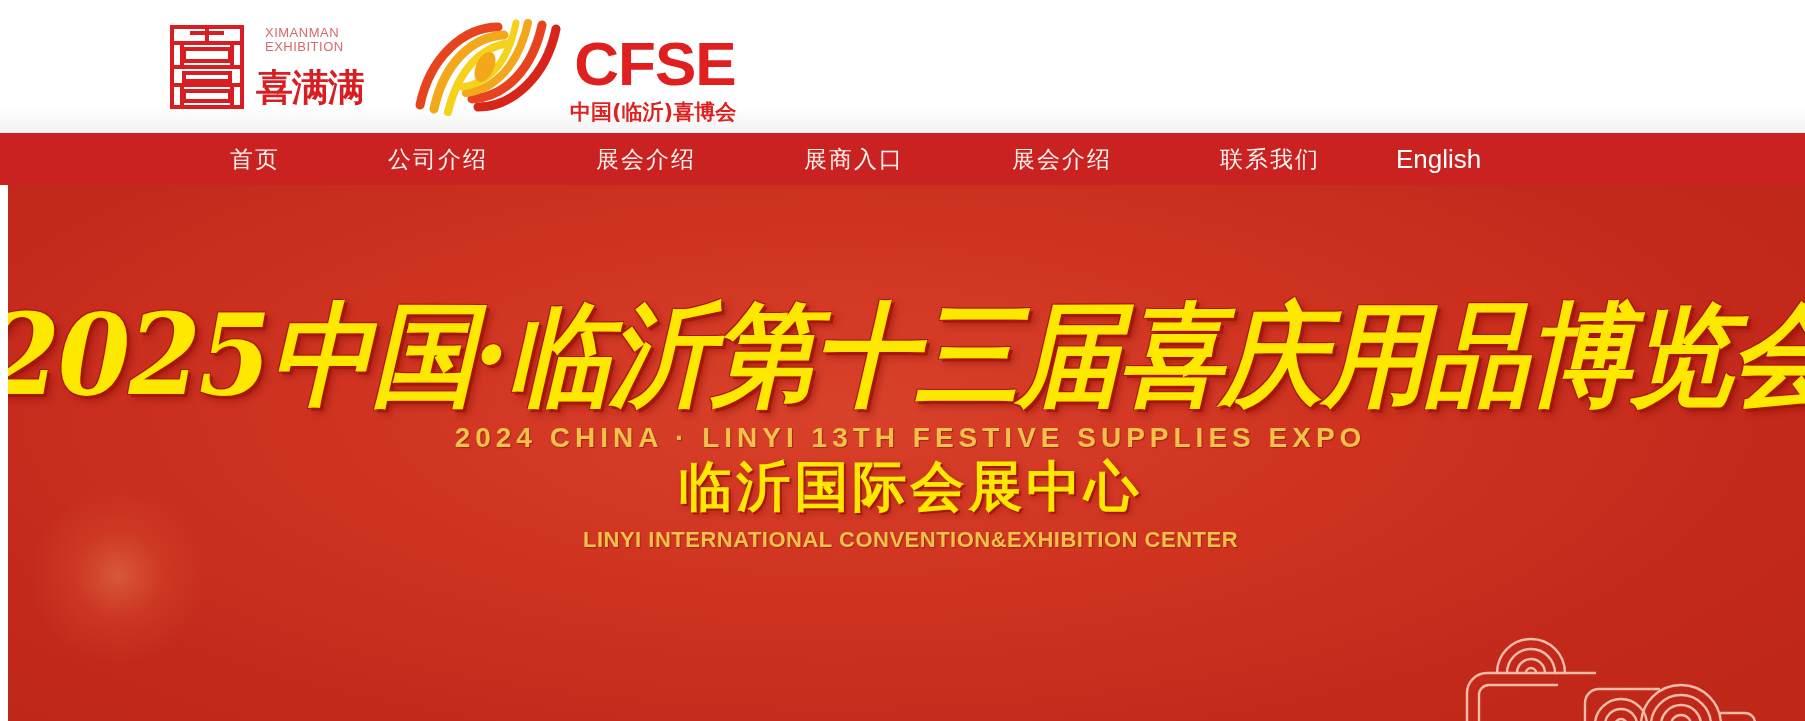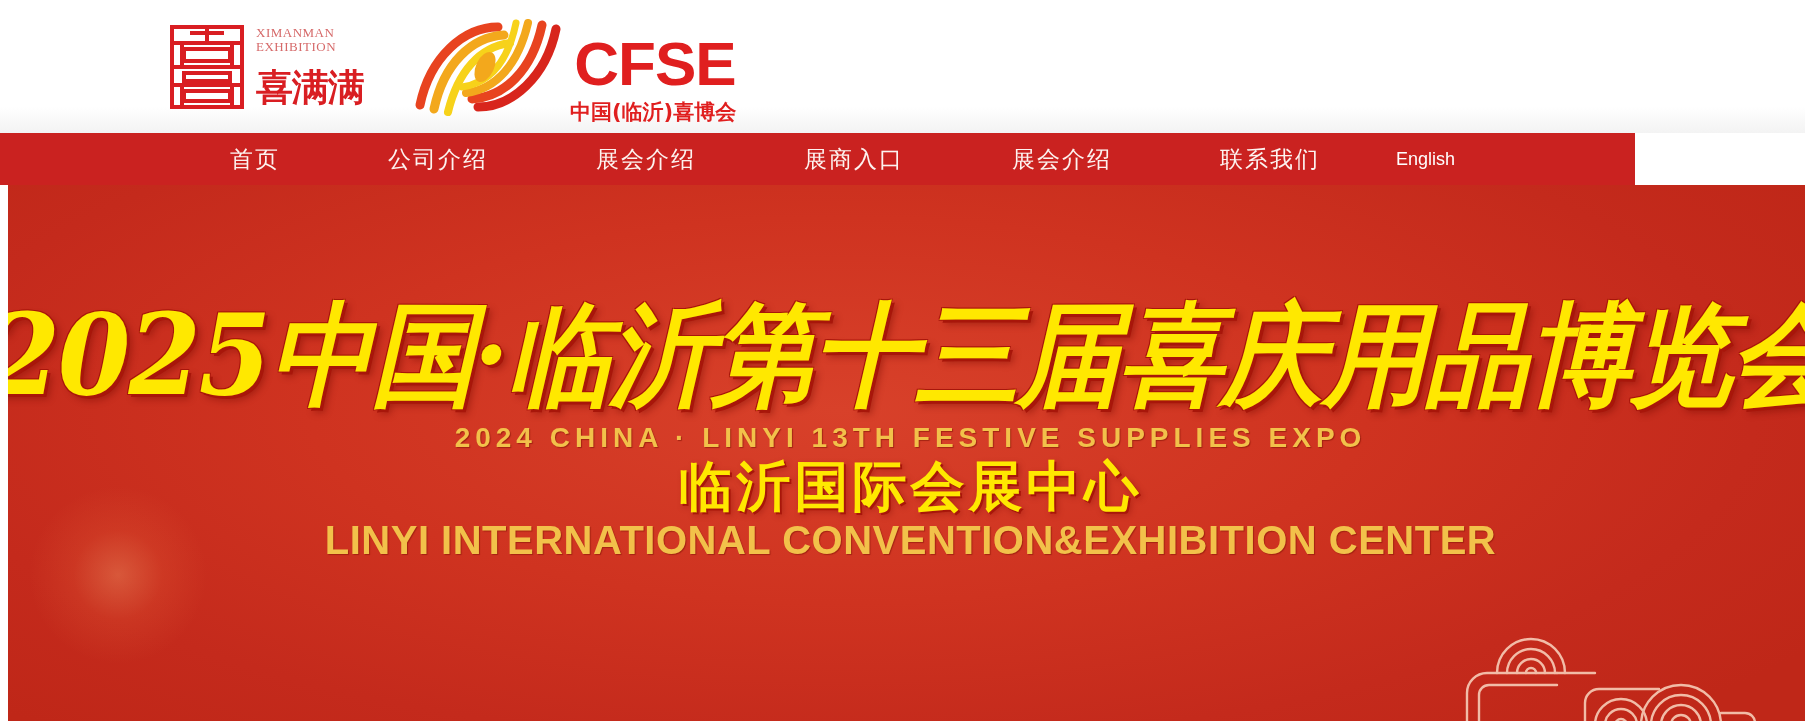--- a/index.html
+++ b/index.html
@@ -16,51 +16,52 @@
     background:linear-gradient(180deg,#ffffff 0%,#ffffff 80%,#f3f3f3 100%);
     display:flex;align-items:center;
   }
   .logo-group{display:flex;align-items:center;margin-left:168px;}
 
   
   .seal{width:78px;height:88px;flex:0 0 auto;}
   .xmm-text{margin-left:10px;display:flex;flex-direction:column;justify-content:center;}
   .xmm-en{
     color:#d66a6a;font-size:13px;line-height:14px;letter-spacing:.5px;
-    font-family:Liberation Serif, serif;
+    font-family:Liberation Sans, sans-serif;
+    margin-left:9px;
   }
   .xmm-cn{margin-top:13px;}
   .xmm-cn svg{display:block;}
 
   
   .cfse{display:flex;align-items:center;margin-left:38px;}
   .cfse-mark{width:152px;height:100px;flex:0 0 auto;}
   .cfse-right{margin-left:6px;display:flex;flex-direction:column;align-items:center;margin-top:26px;}
   .cfse-word{
     font-family:"Liberation Sans",sans-serif;
     font-weight:bold;font-size:62px;line-height:60px;color:#e01f1f;
     letter-spacing:-1px;
   }
   .cfse-sub{margin-top:3px;}
   .cfse-sub svg{display:block;}
 
   
   .nav{
-    position:absolute;left:0;top:133px;width:1635px;height:52px;
+    position:absolute;left:0;top:133px;width:1805px;height:52px;
     background:#ca2220;display:flex;align-items:center;
   }
   .nav-inner{display:flex;align-items:center;margin-left:230px;}
   .nav-item{
     color:#fdf3f0;font-size:23px;line-height:26px;
     letter-spacing:2px;cursor:pointer;white-space:nowrap;
     font-family:"Liberation Sans","DejaVu Sans",sans-serif;
   }
   .nav-item+.nav-item{margin-left:108px;}
   .nav-item.latin{
-    letter-spacing:0;font-size:18px;margin-left:76px;color:#fff;
+    letter-spacing:0;font-size:26px;margin-left:76px;color:#fff;
   }
 
   
   .banner{
     position:absolute;left:8px;top:185px;width:1805px;height:536px;
     background:
       radial-gradient(ellipse 65% 80% at 46% 42%, #d8412a 0%, #cf3320 45%, #c42a1c 78%, #bf2718 100%);
     overflow:hidden;
   }
   
@@ -104,21 +105,21 @@
   .venue-cn{
     margin-top:4px;
     font-family:"DejaVu Sans","Liberation Sans",sans-serif;
     font-weight:bold;font-size:54px;line-height:60px;
     color:#ffe800;letter-spacing:4px;
     text-shadow:2px 2px 0 #a8160a, 3px 3px 6px rgba(120,10,0,.4);
   }
   .venue-en{
     margin-top:6px;
     font-family:"Liberation Sans",sans-serif;
-    font-weight:bold;font-size:40px;line-height:34px;
+    font-weight:bold;font-size:22px;line-height:34px;
     color:#f2c14a;letter-spacing:.5px;white-space:nowrap;
     text-shadow:1px 1px 1px rgba(130,20,5,.55);
   }
   
   .clouds{
     position:absolute;right:38px;bottom:-6px;width:330px;height:90px;
     opacity:.92;pointer-events:none;
   }
 </style>
 </head>

